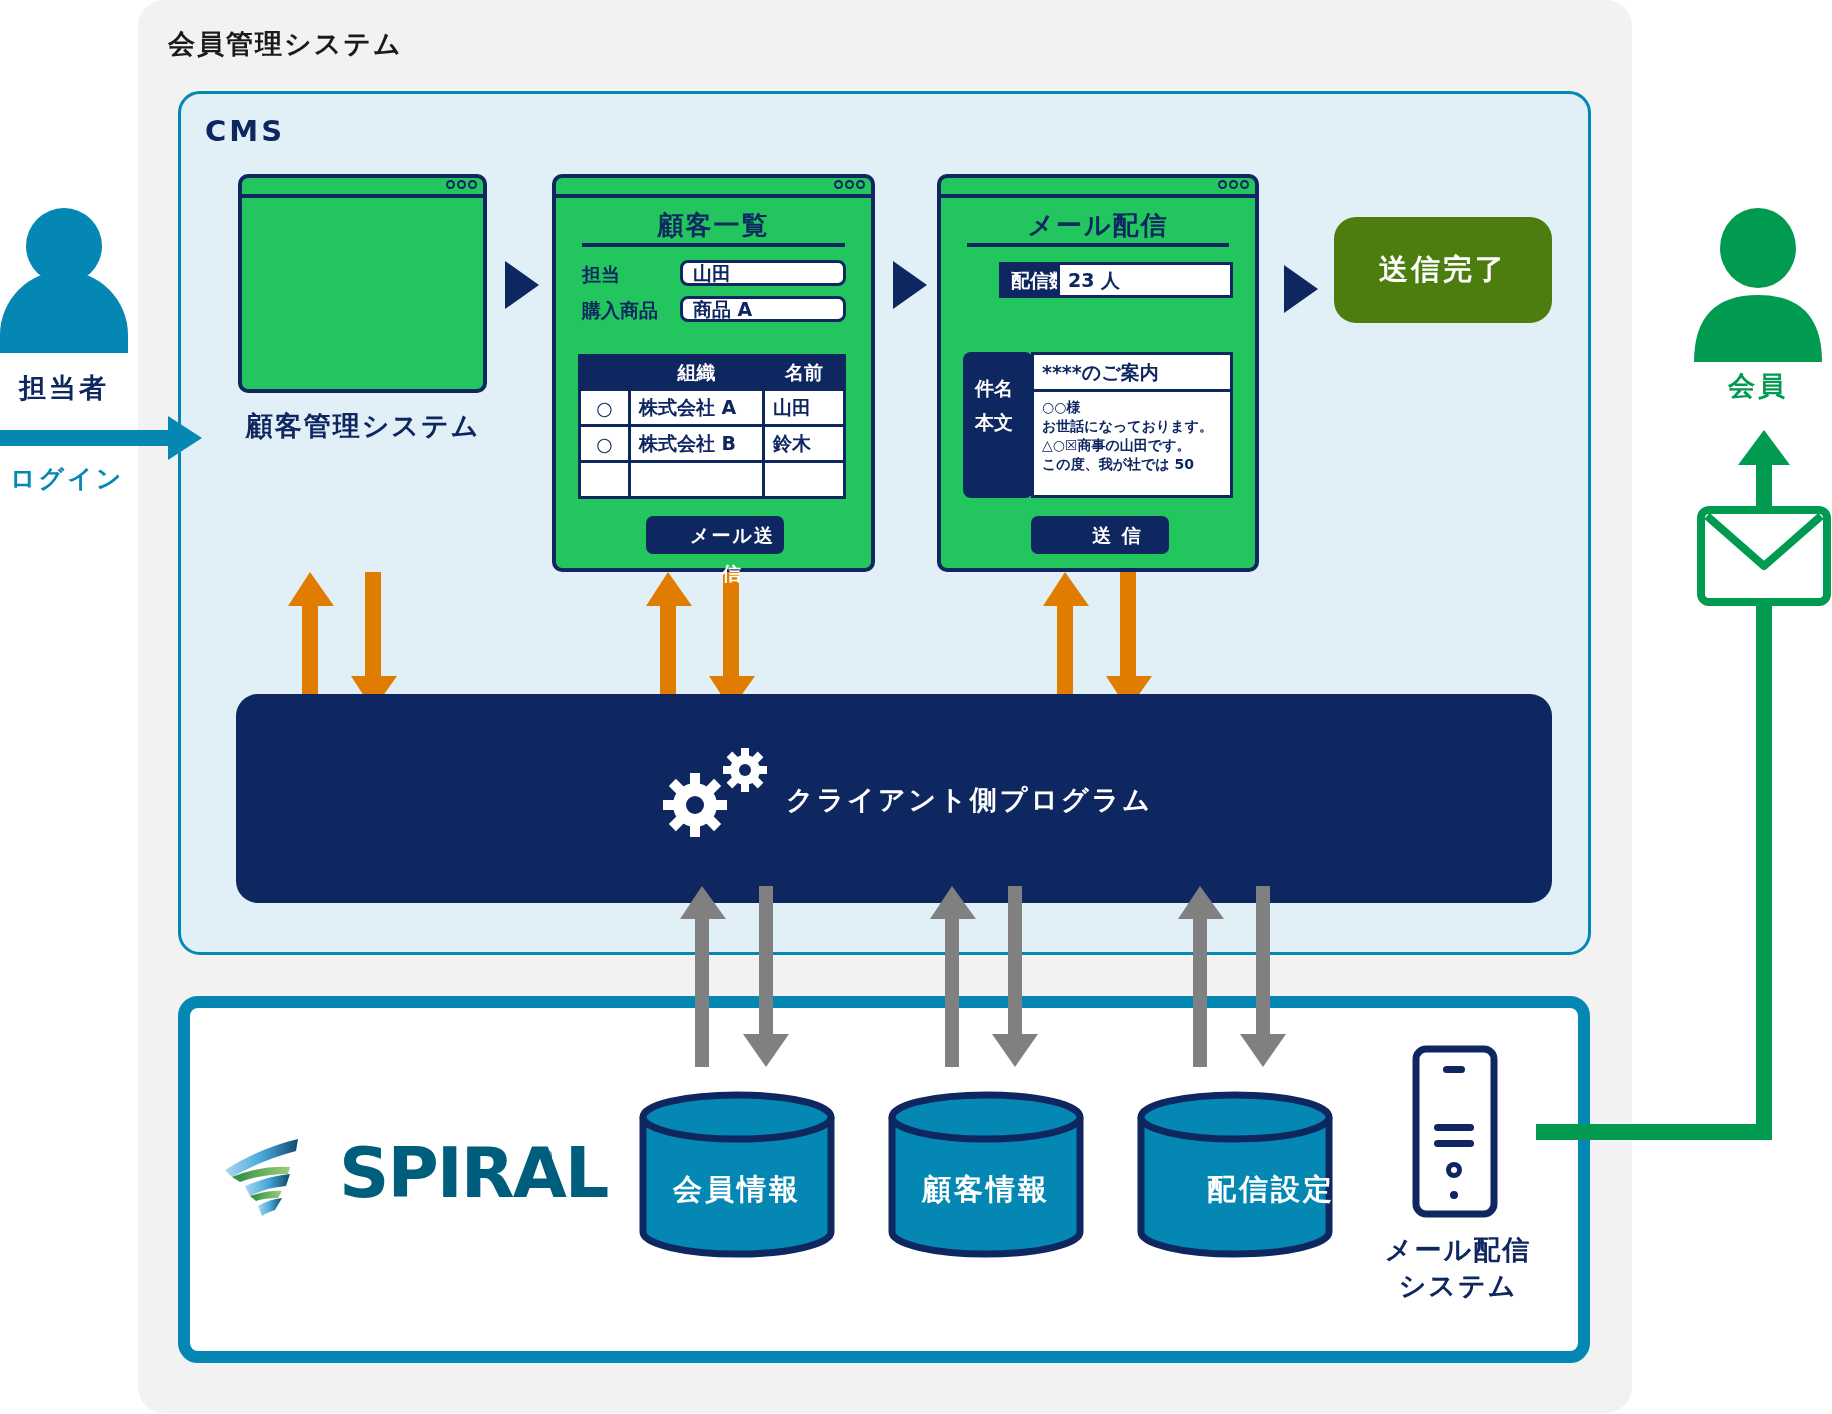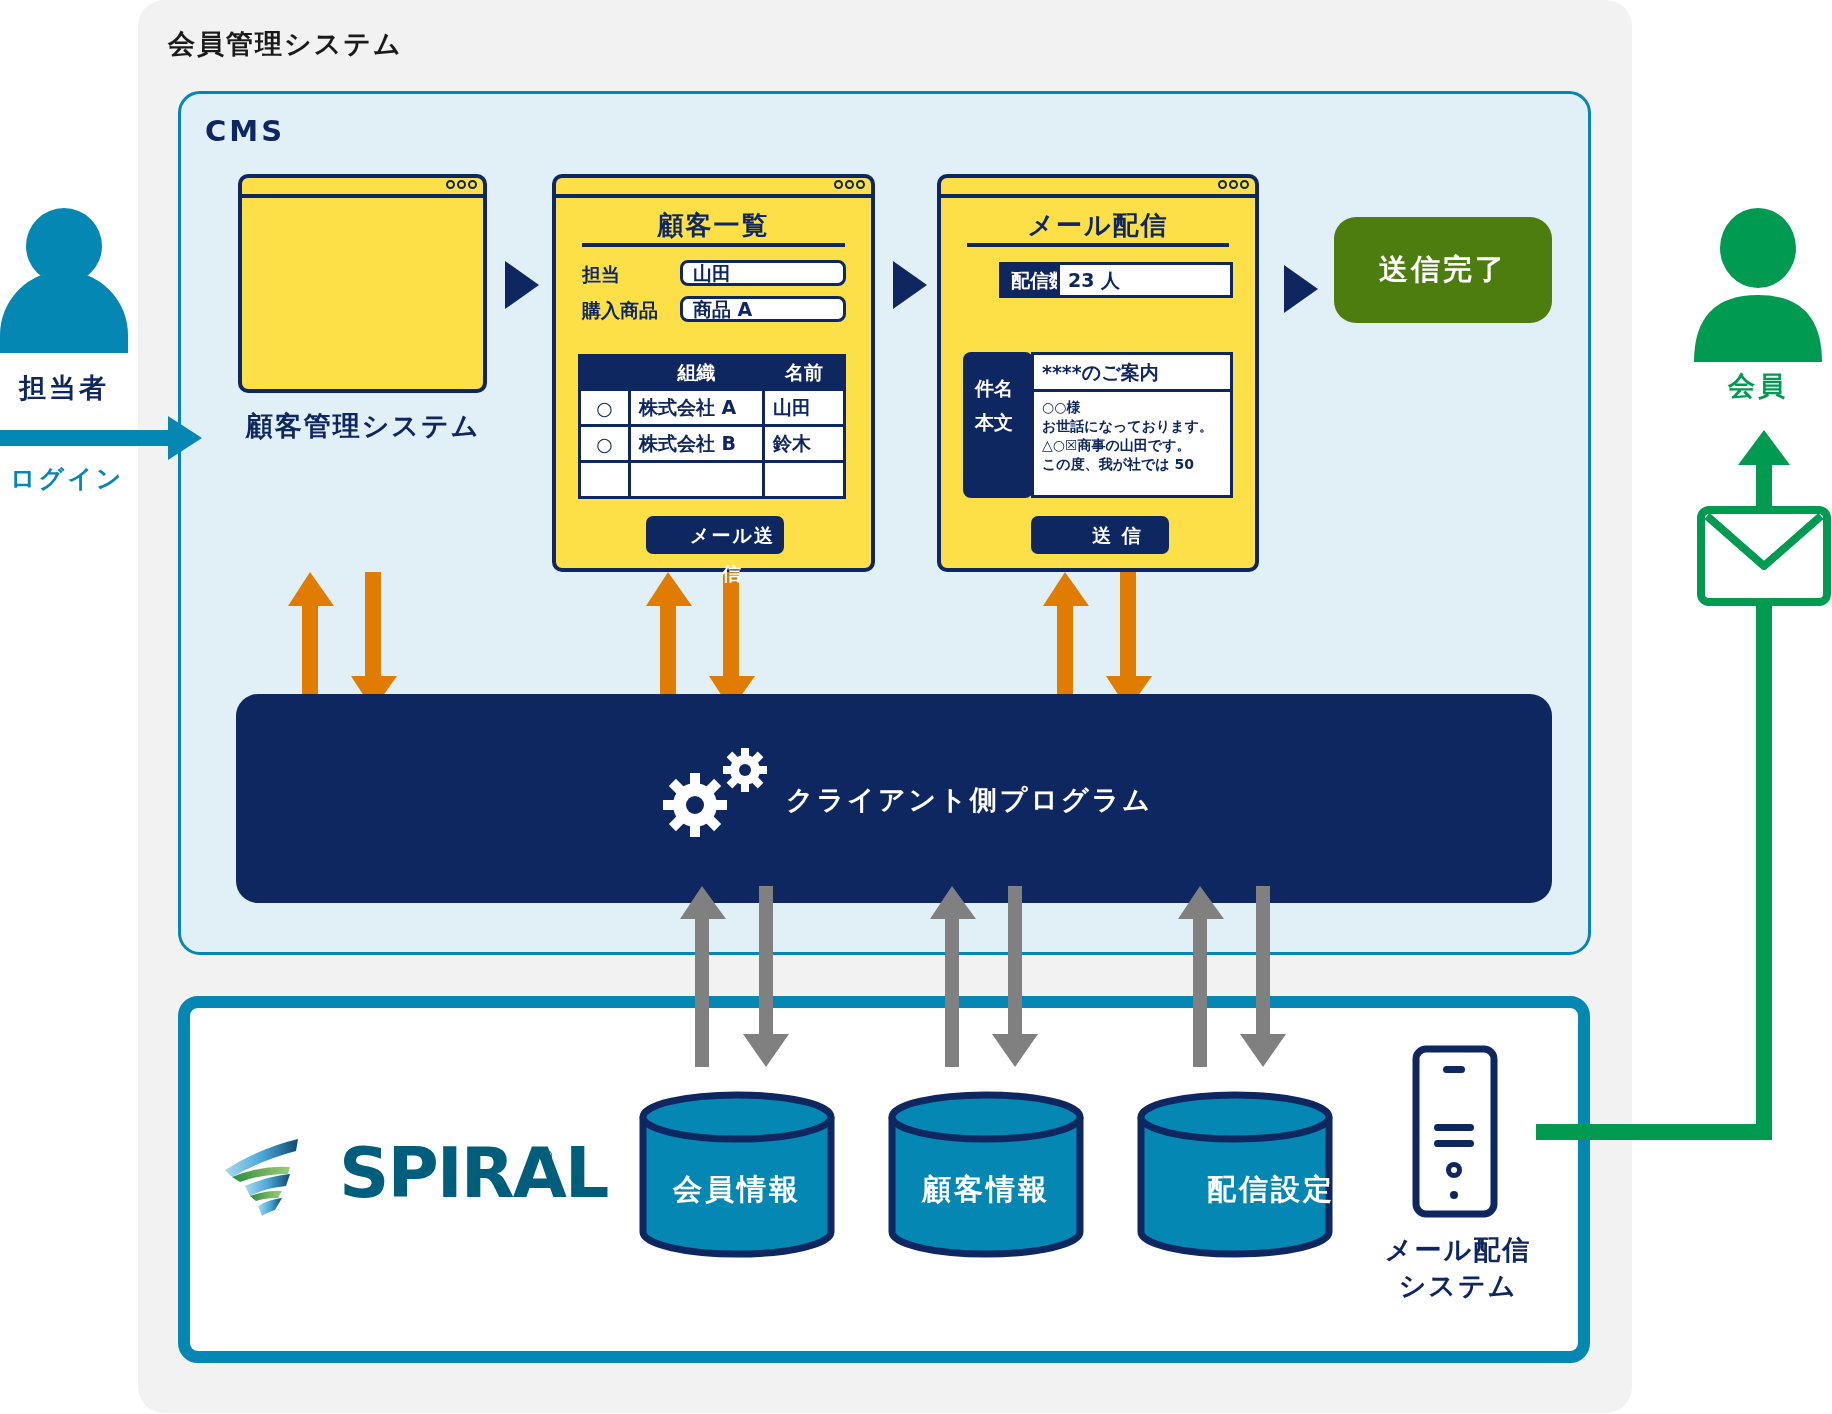--- a/index.html
+++ b/index.html
@@ -7,21 +7,21 @@
   body { position: relative; font-family: "DejaVu Sans", "Liberation Sans", sans-serif; color: #0f2760; }
   .abs { position: absolute; }
   .navy { color: #0f2760; }
 
   #outer-panel { left: 138px; top: 0; width: 1494px; height: 1413px; background: #f2f2f2; border-radius: 26px; }
   #outer-title { left: 168px; top: 26px; font-size: 27px; font-weight: bold; letter-spacing: 2px; color: #1a1a1a; }
 
   #cms-box { left: 178px; top: 91px; width: 1413px; height: 864px; background: #e1f0f7; border: 3px solid #0587b4; border-radius: 22px; }
   #cms-label { left: 205px; top: 114px; font-size: 29px; font-weight: bold; letter-spacing: 3px; }
 
-  .win { position: absolute; background: #fde047; border: 4px solid #0f2760; border-radius: 10px; }
+  .win { position: absolute; background: #22c55e; border: 4px solid #0f2760; border-radius: 10px; }
   .win-bar { position: absolute; left: 0; right: 0; top: 0; height: 20px; border-bottom: 4px solid #0f2760; }
   .win-dots { position: absolute; right: 6px; top: 2px; display: flex; gap: 2px; }
   .win-dots span { width: 9px; height: 9px; border: 2.5px solid #0f2760; border-radius: 50%; display: block; }
   .win-title { position: absolute; left: 0; right: 0; text-align: center; font-size: 26px; font-weight: bold; letter-spacing: 2px; }
   .win-rule { position: absolute; height: 4px; background: #0f2760; }
 
   .tri { position: absolute; width: 0; height: 0; border-top: 24px solid transparent; border-bottom: 24px solid transparent; border-left: 34px solid #0f2760; }
 
   .field-label { position: absolute; font-size: 19px; font-weight: bold; }
   .field-box { position: absolute; border: 3px solid #0f2760; border-radius: 8px; font-size: 19px; font-weight: bold; padding-left: 10px; line-height: 20px; background: #fff; }

